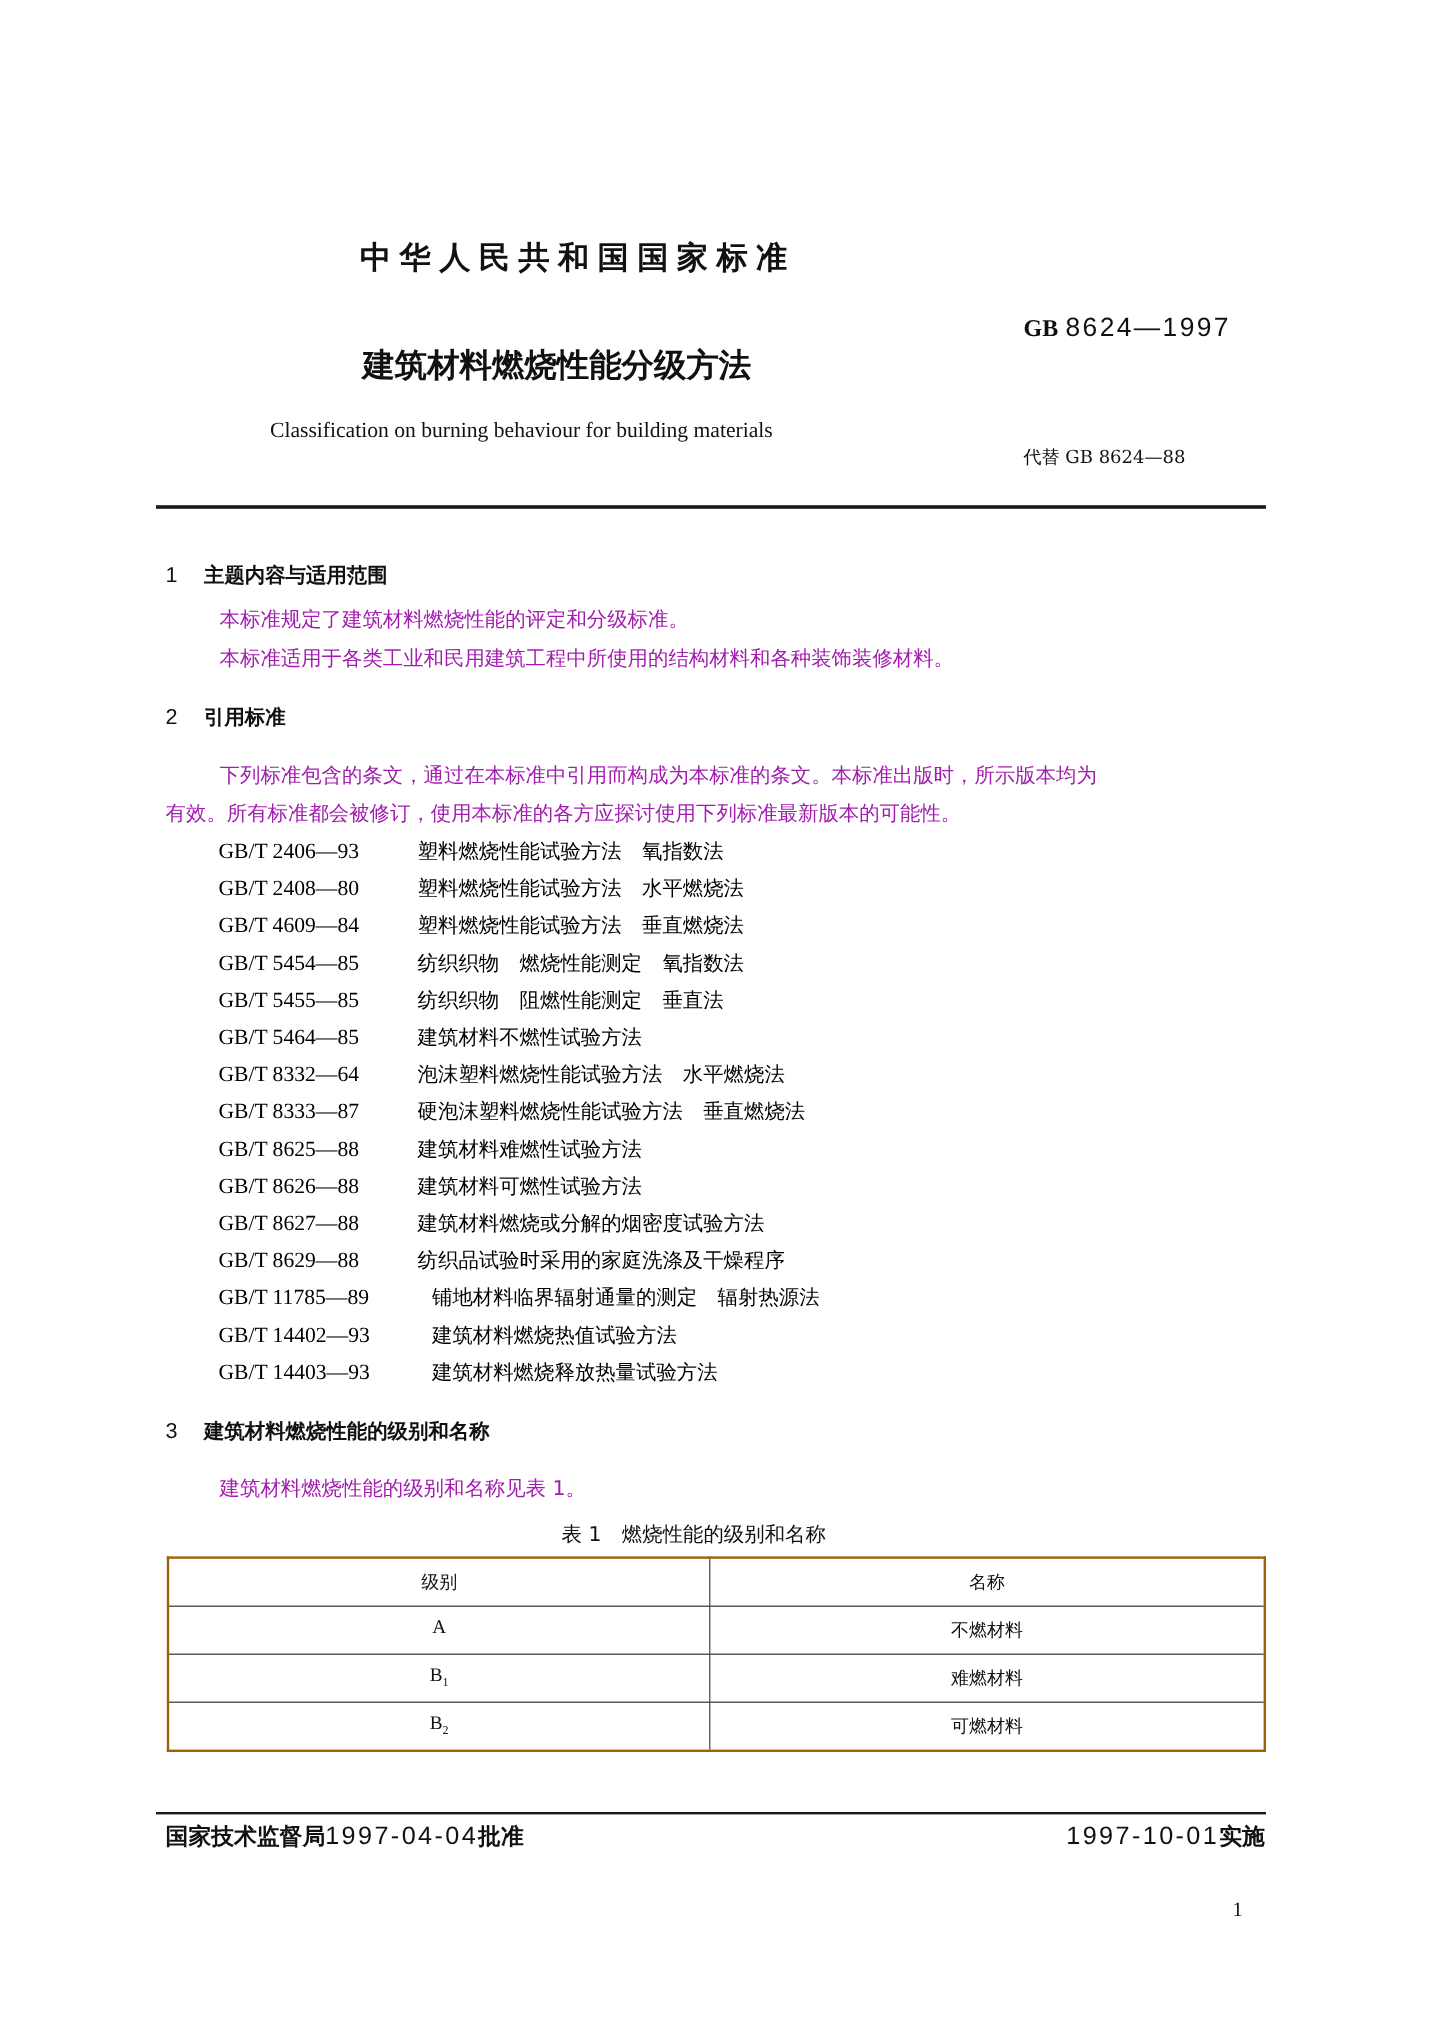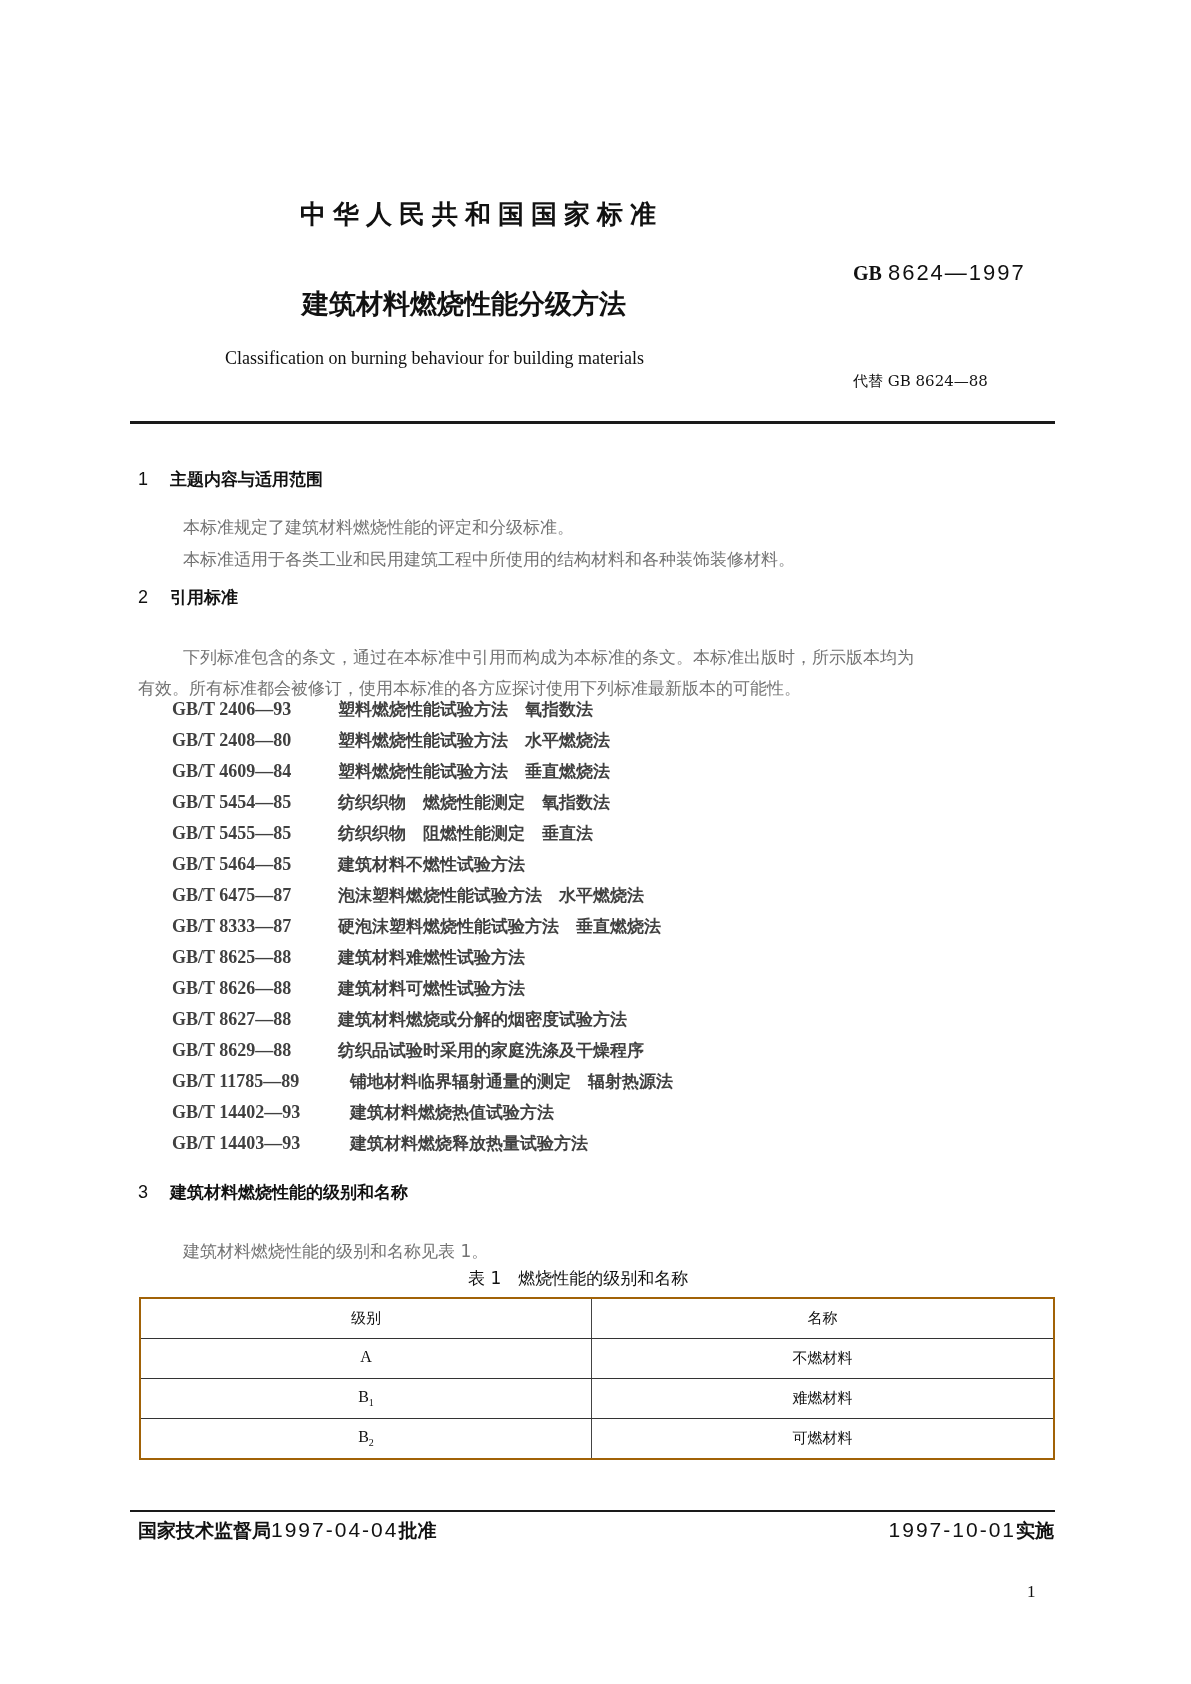--- a/index.html
+++ b/index.html
@@ -71,30 +71,28 @@
     .section-head .sec-num {
       font-weight: normal;
       font-family: "Liberation Sans", sans-serif;
       font-size: 18px;
       display: inline-block;
       width: 32px;
     }
     .body-text {
       font-size: 17px;
       font-family: "DejaVu Sans", "Liberation Sans", sans-serif;
-      color: #737373;
-      margin-top: 11px;
+      color: #a21caf;
     }
     .ref-row {
       position: absolute;
-      left: 172px;
-      font-size: 17px;
-      font-family: "Liberation Serif", serif;
-      color: #404040;
-      font-weight: bold;
+      left: 182px;
+      font-size: 17px;
+      font-family: "Liberation Serif", serif;
+      color: #000000;
     }
     .ref-row .code {
       display: inline-block;
       width: 166px;
       font-size: 18px;
     }
     .ref-row .code.wide { width: 178px; }
     .ref-row .title {
       font-family: "DejaVu Sans", "Liberation Sans", sans-serif;
       font-size: 17px;
@@ -187,21 +185,21 @@
 </div>
 <div class="abs body-text" style="left:183px; top:635px;">下列标准包含的条文，通过在本标准中引用而构成为本标准的条文。本标准出版时，所示版本均为</div>
 <div class="abs body-text" style="left:138px; top:666px;">有效。所有标准都会被修订，使用本标准的各方应探讨使用下列标准最新版本的可能性。</div>
 
 <div class="ref-row" style="top:698px;"><span class="code">GB/T 2406—93</span><span class="title">塑料燃烧性能试验方法　氧指数法</span></div>
 <div class="ref-row" style="top:729px;"><span class="code">GB/T 2408—80</span><span class="title">塑料燃烧性能试验方法　水平燃烧法</span></div>
 <div class="ref-row" style="top:760px;"><span class="code">GB/T 4609—84</span><span class="title">塑料燃烧性能试验方法　垂直燃烧法</span></div>
 <div class="ref-row" style="top:791px;"><span class="code">GB/T 5454—85</span><span class="title">纺织织物　燃烧性能测定　氧指数法</span></div>
 <div class="ref-row" style="top:822px;"><span class="code">GB/T 5455—85</span><span class="title">纺织织物　阻燃性能测定　垂直法</span></div>
 <div class="ref-row" style="top:853px;"><span class="code">GB/T 5464—85</span><span class="title">建筑材料不燃性试验方法</span></div>
-<div class="ref-row" style="top:884px;"><span class="code">GB/T 6475—87</span><span class="title">泡沫塑料燃烧性能试验方法　水平燃烧法</span></div>
+<div class="ref-row" style="top:884px;"><span class="code">GB/T 8332—64</span><span class="title">泡沫塑料燃烧性能试验方法　水平燃烧法</span></div>
 <div class="ref-row" style="top:915px;"><span class="code">GB/T 8333—87</span><span class="title">硬泡沫塑料燃烧性能试验方法　垂直燃烧法</span></div>
 <div class="ref-row" style="top:946px;"><span class="code">GB/T 8625—88</span><span class="title">建筑材料难燃性试验方法</span></div>
 <div class="ref-row" style="top:977px;"><span class="code">GB/T 8626—88</span><span class="title">建筑材料可燃性试验方法</span></div>
 <div class="ref-row" style="top:1008px;"><span class="code">GB/T 8627—88</span><span class="title">建筑材料燃烧或分解的烟密度试验方法</span></div>
 <div class="ref-row" style="top:1039px;"><span class="code">GB/T 8629—88</span><span class="title">纺织品试验时采用的家庭洗涤及干燥程序</span></div>
 <div class="ref-row" style="top:1070px;"><span class="code wide">GB/T 11785—89</span><span class="title">铺地材料临界辐射通量的测定　辐射热源法</span></div>
 <div class="ref-row" style="top:1101px;"><span class="code wide">GB/T 14402—93</span><span class="title">建筑材料燃烧热值试验方法</span></div>
 <div class="ref-row" style="top:1132px;"><span class="code wide">GB/T 14403—93</span><span class="title">建筑材料燃烧释放热量试验方法</span></div>
 
 <div class="abs section-head" style="left:138px; top:1181px;">

